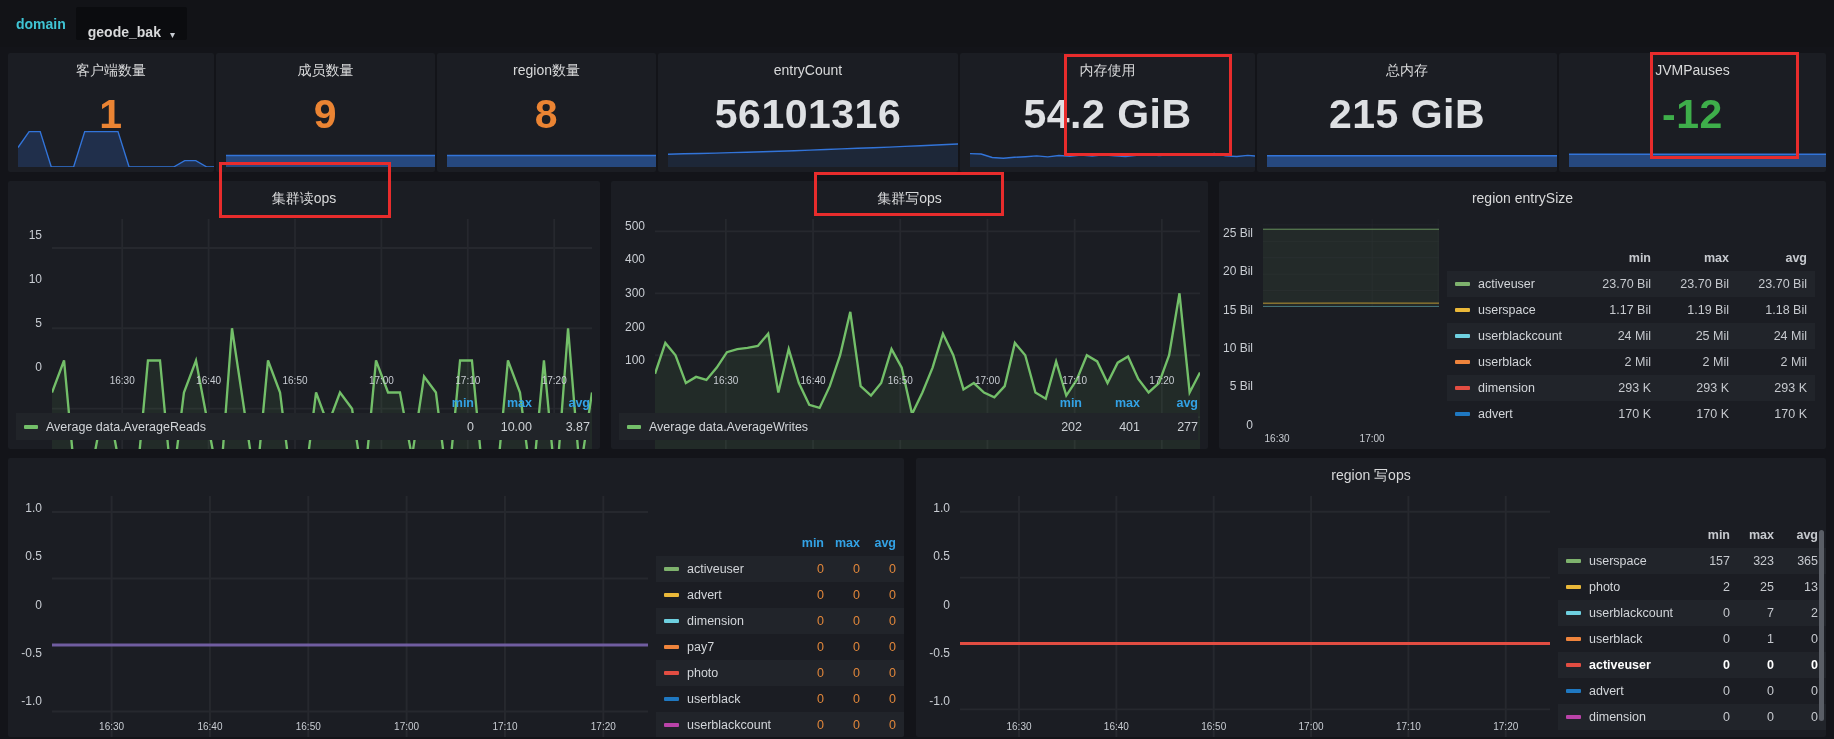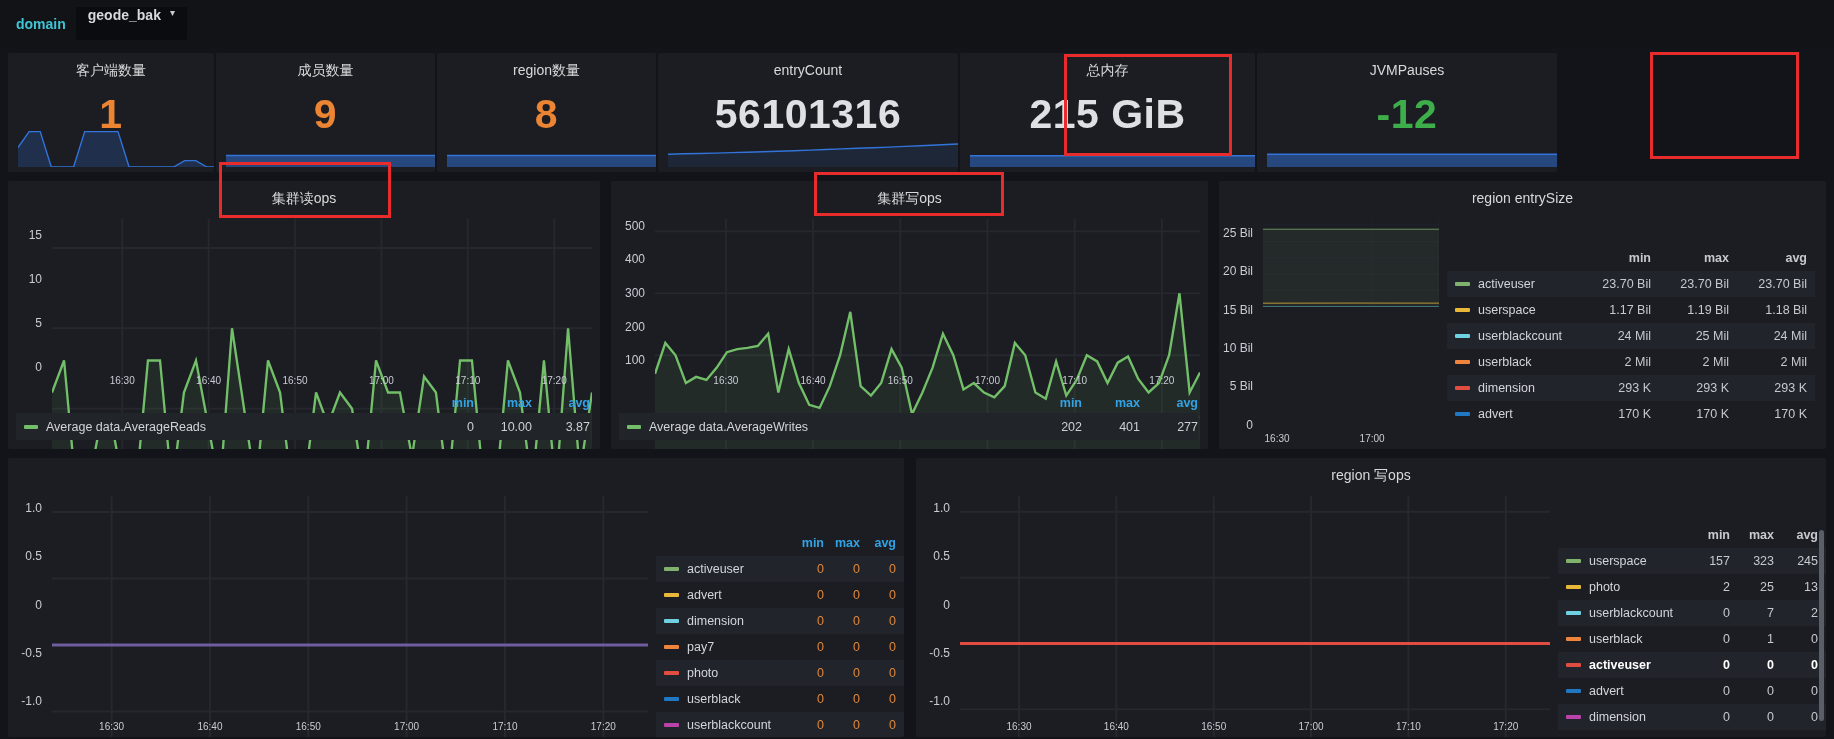--- a/index.html
+++ b/index.html
@@ -3,21 +3,21 @@
 <meta charset="utf-8">
 <style>
   * { margin:0; padding:0; box-sizing:border-box; }
   html,body { width:1834px; height:739px; background:#131419; overflow:hidden;
     font-family:"Liberation Sans","DejaVu Sans",sans-serif; color:#d8d9da; position:relative; }
 
   
   .topbar { height:47px; background:#121317; display:flex; align-items:center; padding-left:12px; }
   .var-pill { display:flex; align-items:stretch; height:33px; }
   .var-label { display:flex; align-items:center; padding:0 10px 0 4px; color:#3fc4d4; font-size:14px; font-weight:700;text-align:center; }
-  .var-value { display:flex; align-items:flex-start; gap:9px; background:#0b0c0f; border:none; color:#d8d9da;
+  .var-value { display:flex; align-items:flex-end; gap:9px; background:#0b0c0f; border:none; color:#d8d9da;
     font-family:inherit; font-size:14px; font-weight:700; padding:0 12px; border-radius:2px; cursor:pointer; }
   .caret { font-size:10px; color:#c7cbd1; }
 
   
   .row { display:grid; margin:0 8px; }
   .row1 { margin-top:6px; height:119px; grid-template-columns:206px 219px 219px 300px 295px 300px 1fr; gap:2px; }
   .row2 { margin-top:9px; height:268px; grid-template-columns:592px 597px 1fr; gap:11px; }
   .row3 { margin-top:9px; height:279px; grid-template-columns:896px 1fr; gap:12px; }
 
   .panel { background:#1b1d23; border-radius:2px; position:relative; overflow:hidden; }
@@ -115,20 +115,28 @@
         <path d="M0.0,26.5L300.0,26.5L300,38L0,38Z" fill="#3274D9" fill-opacity="0.5" stroke="none"></path>
         <path d="M0.0,26.5L300.0,26.5" fill="none" stroke="#3274D9" stroke-width="1.4"></path>
       </svg>
   </div>
   <div class="panel">
     <div class="panel-title">entryCount</div>
     <div class="stat-value" style="color: rgb(222, 224, 227);">56101316</div>
     <svg class="spark tall" viewBox="0 0 300 54">
         <path d="M0.0,41.2L15.8,40.8L31.6,40.5L47.4,40.1L63.2,39.6L78.9,39.2L94.7,38.7L110.5,38.2L126.3,37.7L142.1,37.1L157.9,36.5L173.7,35.9L189.5,35.3L205.3,34.7L221.1,34.1L236.8,33.4L252.6,32.7L268.4,32.0L284.2,31.3L300.0,30.6L300,54L0,54Z" fill="#3274D9" fill-opacity="0.12" stroke="none"></path>
         <path d="M0.0,41.2L15.8,40.8L31.6,40.5L47.4,40.1L63.2,39.6L78.9,39.2L94.7,38.7L110.5,38.2L126.3,37.7L142.1,37.1L157.9,36.5L173.7,35.9L189.5,35.3L205.3,34.7L221.1,34.1L236.8,33.4L252.6,32.7L268.4,32.0L284.2,31.3L300.0,30.6" fill="none" stroke="#3274D9" stroke-width="1.4"></path>
+      </svg>
+  </div>
+  <div class="panel">
+    <div class="panel-title">内存使用</div>
+    <div class="stat-value" style="color: rgb(222, 224, 227);">54.2 GiB</div>
+    <svg class="spark jag" viewBox="0 0 300 42">
+        <path d="M0.0,28.6L11.1,29.0L22.2,32.5L33.3,33.2L44.4,32.3L55.6,31.7L66.7,30.9L77.8,31.9L88.9,30.5L100.0,31.3L111.1,30.0L122.2,31.1L133.3,29.8L144.4,30.7L155.6,31.5L166.7,30.2L177.8,29.2L188.9,30.5L200.0,29.8L211.1,30.4L222.2,29.4L233.3,30.0L244.4,28.4L255.6,30.9L266.7,31.5L277.8,30.4L288.9,31.3L300.0,30.7L300,42L0,42Z" fill="#3274D9" fill-opacity="0.15" stroke="none"></path>
+        <path d="M0.0,28.6L11.1,29.0L22.2,32.5L33.3,33.2L44.4,32.3L55.6,31.7L66.7,30.9L77.8,31.9L88.9,30.5L100.0,31.3L111.1,30.0L122.2,31.1L133.3,29.8L144.4,30.7L155.6,31.5L166.7,30.2L177.8,29.2L188.9,30.5L200.0,29.8L211.1,30.4L222.2,29.4L233.3,30.0L244.4,28.4L255.6,30.9L266.7,31.5L277.8,30.4L288.9,31.3L300.0,30.7" fill="none" stroke="#3274D9" stroke-width="1.4"></path>
       </svg>
   </div>
   <div class="panel">
     <div class="panel-title">总内存</div>
     <div class="stat-value" style="color: rgb(222, 224, 227);">215 GiB</div>
     <svg class="spark" viewBox="0 0 300 38">
         <path d="M0.0,26.8L300.0,26.8L300,38L0,38Z" fill="#3274D9" fill-opacity="0.5" stroke="none"></path>
         <path d="M0.0,26.8L300.0,26.8" fill="none" stroke="#3274D9" stroke-width="1.4"></path>
       </svg>
   </div>
@@ -451,21 +459,21 @@
           <div class="trow thead">
             <span class="tname"></span>
             <span class="tval th">min</span>
             <span class="tval th">max</span>
             <span class="tval th">avg</span>
           </div>
           <div class="trow striped">
             <span class="tname"><i class="swatch" style="background:#7EB26D"></i>userspace</span>
             <span class="tval">157</span>
             <span class="tval">323</span>
-            <span class="tval">245</span>
+            <span class="tval">365</span>
           </div>
           <div class="trow">
             <span class="tname"><i class="swatch" style="background:#EAB839"></i>photo</span>
             <span class="tval">2</span>
             <span class="tval">25</span>
             <span class="tval">13</span>
           </div>
           <div class="trow striped">
             <span class="tname"><i class="swatch" style="background:#6ED0E0"></i>userblackcount</span>
             <span class="tval">0</span>

